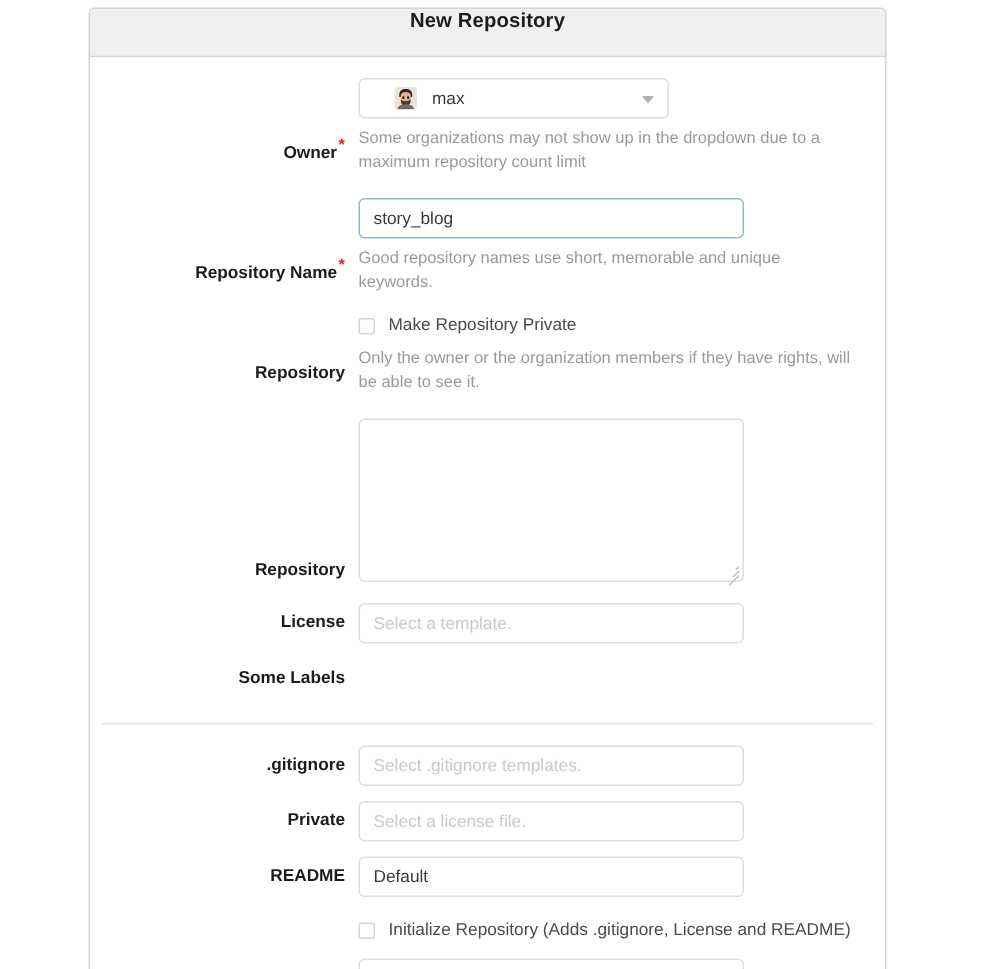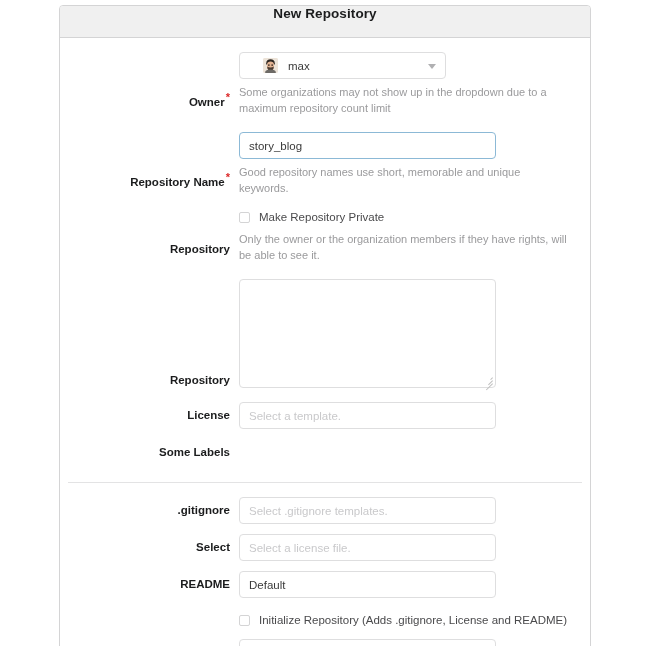--- a/index.html
+++ b/index.html
@@ -321,21 +321,21 @@
       <div class="field">
         <div class="field-label">.gitignore</div>
         <div class="field-control">
           <input class="input" type="text" placeholder="Select .gitignore templates." style="">
         </div>
       </div>
 
       <div class="sp-10"></div>
 
       <div class="field">
-        <div class="field-label">Select</div>
+        <div class="field-label">Private</div>
         <div class="field-control">
           <input class="input" type="text" placeholder="Select a license file." style="">
         </div>
       </div>
 
       <div class="sp-10"></div>
 
       <div class="field">
         <div class="field-label">README</div>
         <div class="field-control">

